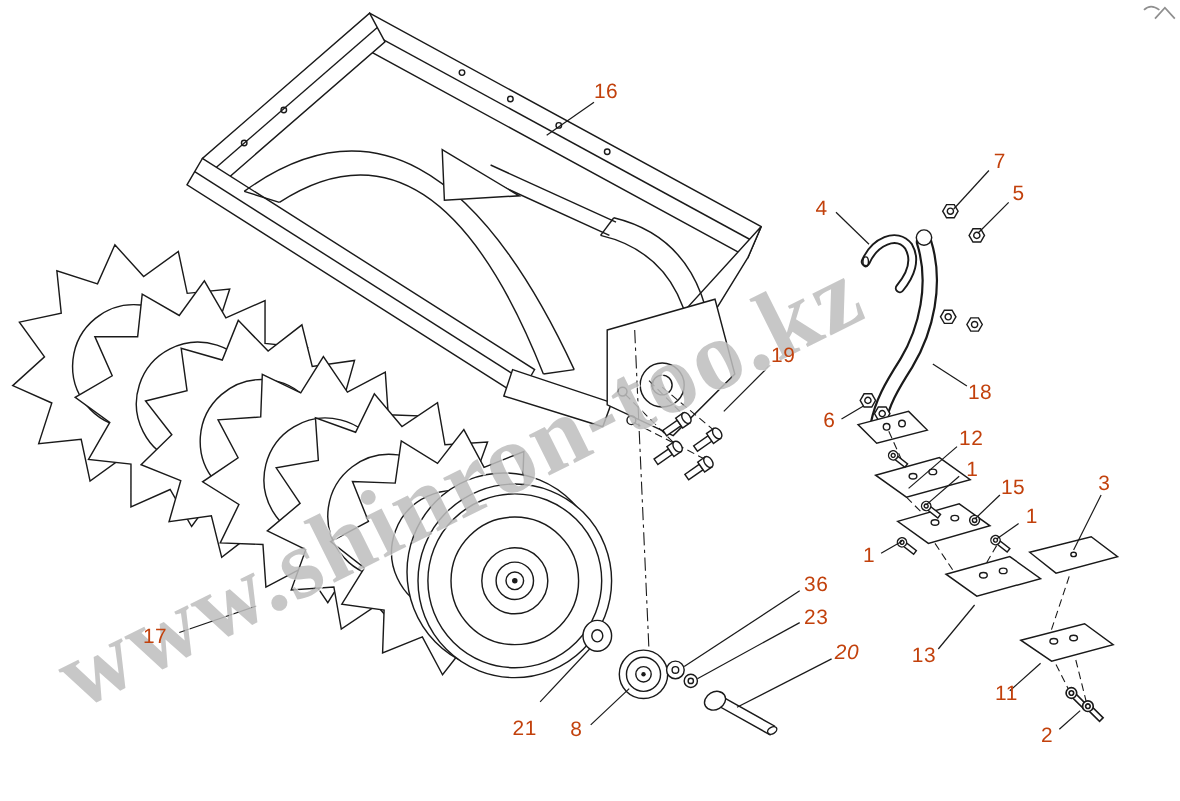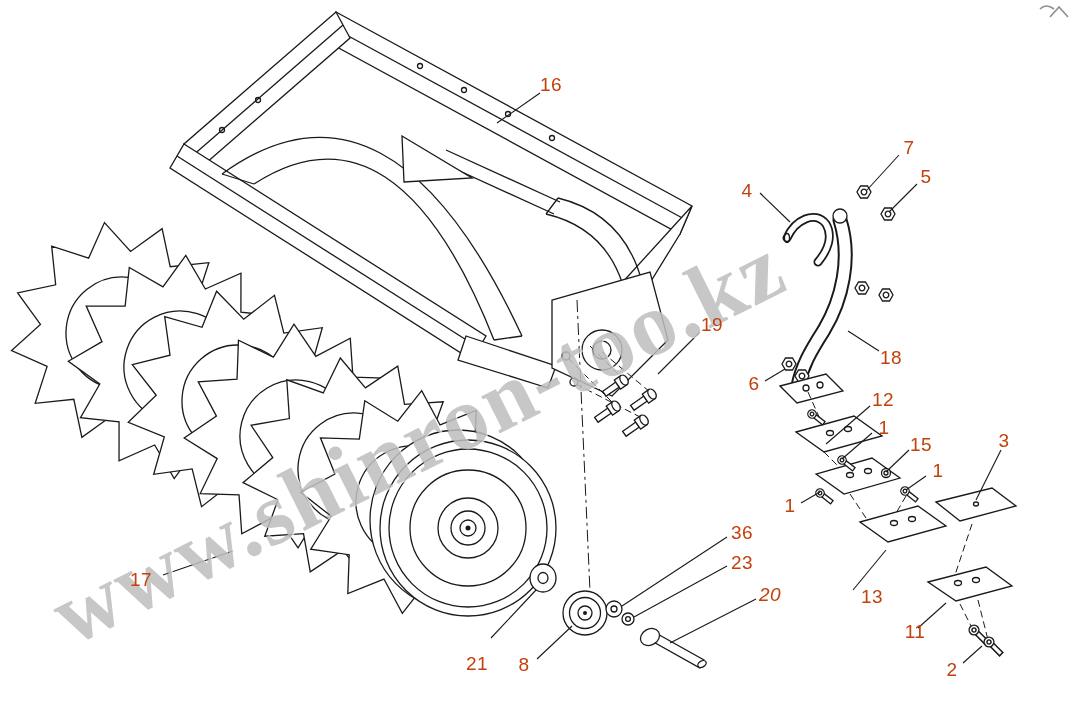--- a/index.html
+++ b/index.html
@@ -265,17 +265,17 @@
   <div class="plabel" style="left:921px;top:444px;">15</div>
   <div class="plabel" style="left:938px;top:470px;">1</div>
   <div class="plabel" style="left:1004px;top:440px;">3</div>
   <div class="plabel" style="left:790px;top:505px;">1</div>
   <div class="plabel" style="left:141px;top:579px;">17</div>
   <div class="plabel" style="left:742px;top:532px;">36</div>
   <div class="plabel" style="left:742px;top:562px;">23</div>
   <div class="plabel" style="left:770px;top:594px;font-style:italic;">20</div>
   <div class="plabel" style="left:477px;top:663px;">21</div>
   <div class="plabel" style="left:524px;top:664px;">8</div>
-  <div class="plabel" style="left:840px;top:596px;margin-left:32px;">13</div>
+  <div class="plabel" style="left:840px;top:596px;">13</div>
   <div class="plabel" style="left:905px;top:631px;margin-left:10px;">11</div>
   <div class="plabel" style="left:952px;top:669px;">2</div>
 
 </div>
 
 </body></html>

